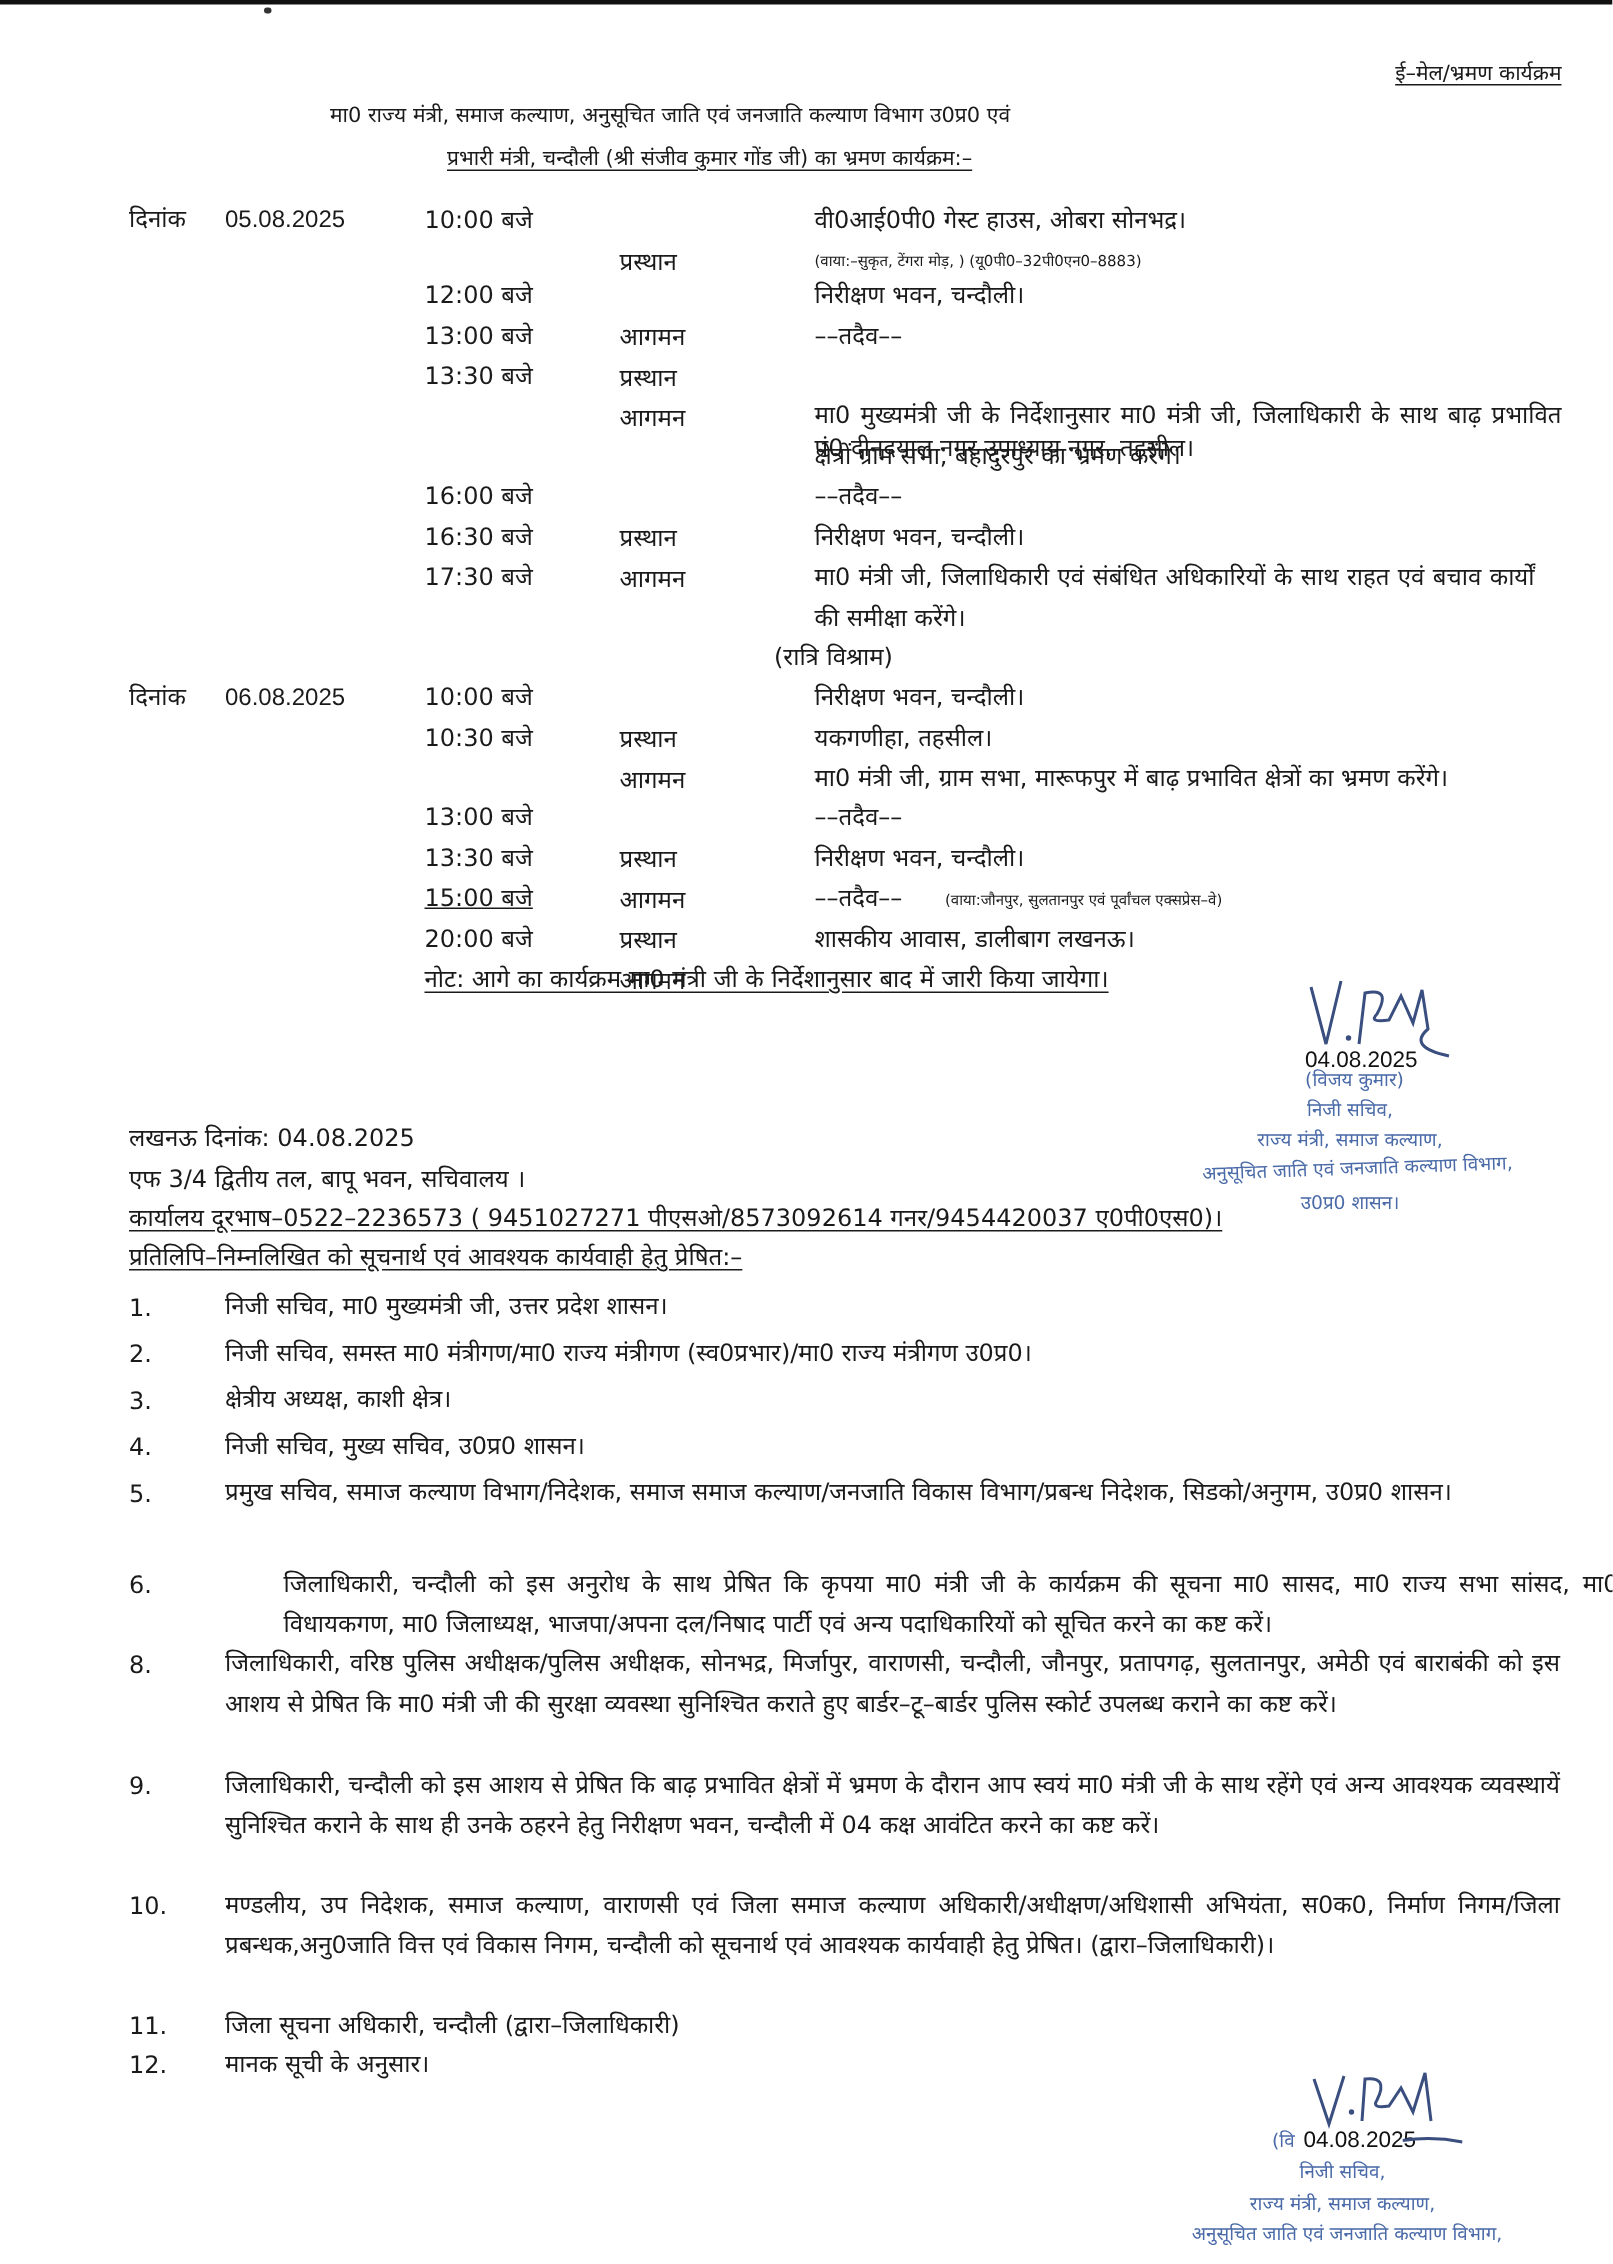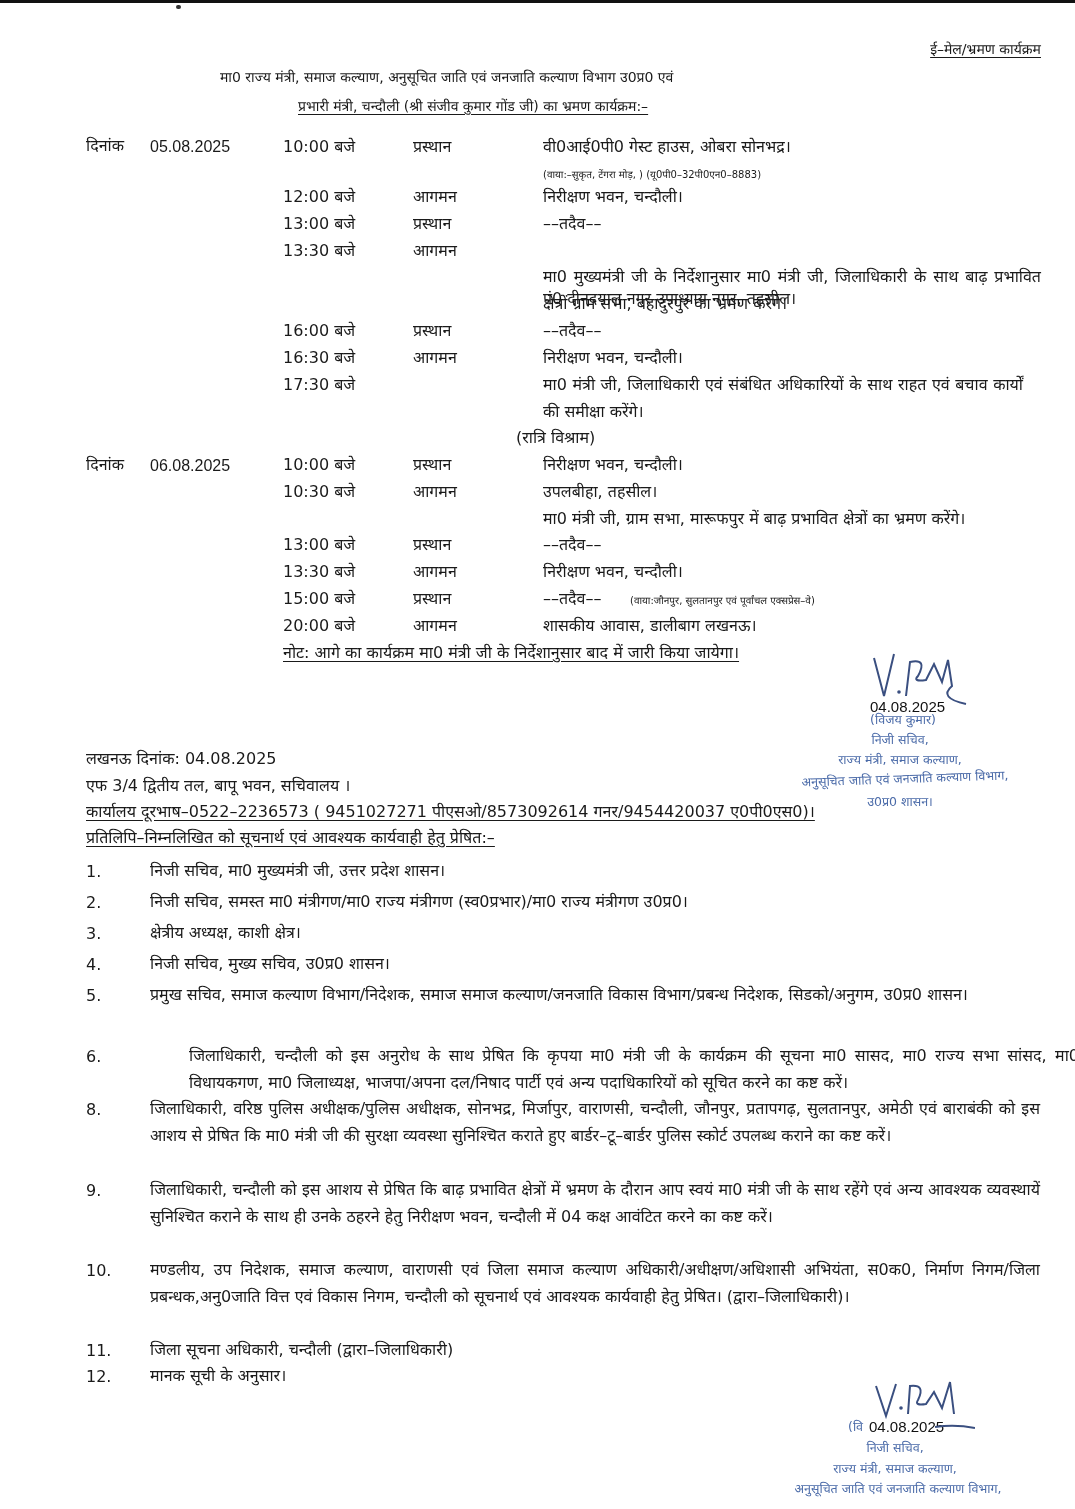--- a/index.html
+++ b/index.html
@@ -13,21 +13,21 @@
 
   .t { position: absolute; white-space: nowrap; font-size: 16px; line-height: 20px; }
   .ul { text-decoration: underline; text-underline-offset: 3px; }
   .hdr { font-size: 14px; line-height: 24px; }
   .small { font-size: 10px; }
 
   
   .c-lbl { left: 86px; }
   .c-date { left: 150px; font-family: "Liberation Sans", sans-serif; font-size: 16px; }
   .c-time { left: 283px; }
-  .c-act { left: 413px; }
+  .c-act { left: 413px; margin-top: 28px; }
   .c-place { left: 543px; }
 
   .justify { position: absolute; white-space: normal; text-align: justify; text-align-last: left; font-size: 16px; line-height: 26.5px; }
 
   .sig { position: absolute; color: #4a6aa8; font-size: 12.5px; line-height: 16px; text-align: center; white-space: nowrap; }
   .sigdate { position: absolute; color: #111; font-family: "Liberation Sans", sans-serif; font-size: 15px; }
   .scribble { position: absolute; }
 
   .num { left: 86px; }
   .body-item { left: 150px; width: 890px; }
@@ -90,35 +90,35 @@
   <div class="t c-date" style="top:456px;">06.08.2025</div>
 
   <div>
     <div class="t c-time" style="top:455px;">10:00 बजे</div>
     <div class="t c-act" style="top:455px;">प्रस्थान</div>
     <div class="t c-place" style="top:455px;">निरीक्षण भवन, चन्दौली।</div>
   </div>
   <div>
     <div class="t c-time" style="top:482px;">10:30 बजे</div>
     <div class="t c-act" style="top:482px;">आगमन</div>
-    <div class="t c-place" style="top:482px;">उपलबीहा, तहसील।</div>
+    <div class="t c-place" style="top:482px;">यकगणीहा, तहसील।</div>
     <div class="t c-place" style="top:509px;">मा0 मंत्री जी, ग्राम सभा, मारूफपुर में बाढ़ प्रभावित क्षेत्रों का भ्रमण करेंगे।</div>
   </div>
   <div>
     <div class="t c-time" style="top:535px;">13:00 बजे</div>
     <div class="t c-act" style="top:535px;">प्रस्थान</div>
     <div class="t c-place" style="top:535px;">––तदैव––</div>
   </div>
   <div>
     <div class="t c-time" style="top:562px;">13:30 बजे</div>
     <div class="t c-act" style="top:562px;">आगमन</div>
     <div class="t c-place" style="top:562px;">निरीक्षण भवन, चन्दौली।</div>
   </div>
   <div>
-    <div class="t c-time" style="top:589px;">15:00 बजे</div>
+    <div class="t c-time" style="top:589px;text-decoration:underline;">15:00 बजे</div>
     <div class="t c-act" style="top:589px;">प्रस्थान</div>
     <div class="t c-place" style="top:589px;">––तदैव––</div>
     <div class="t small" style="left:630px; top:591px;">(वाया:जौनपुर, सुलतानपुर एवं पूर्वांचल एक्सप्रेस–वे)</div>
   </div>
   <div>
     <div class="t c-time" style="top:616px;">20:00 बजे</div>
     <div class="t c-act" style="top:616px;">आगमन</div>
     <div class="t c-place" style="top:616px;">शासकीय आवास, डालीबाग लखनऊ।</div>
   </div>
   <div class="t ul" style="left:283px; top:643px;">नोट: आगे का कार्यक्रम मा0 मंत्री जी के निर्देशानुसार बाद में जारी किया जायेगा।</div>

